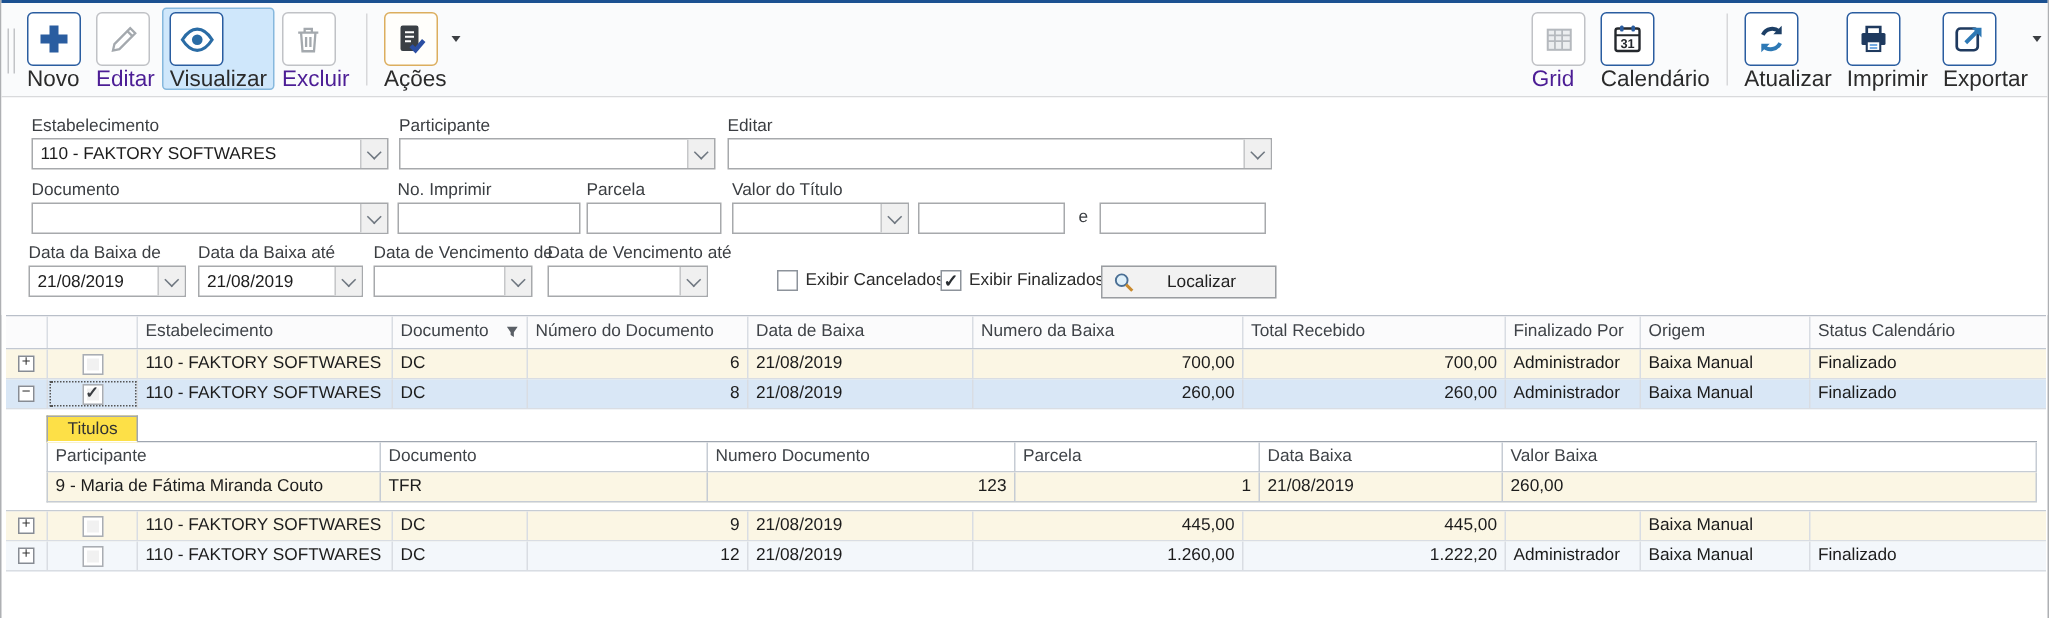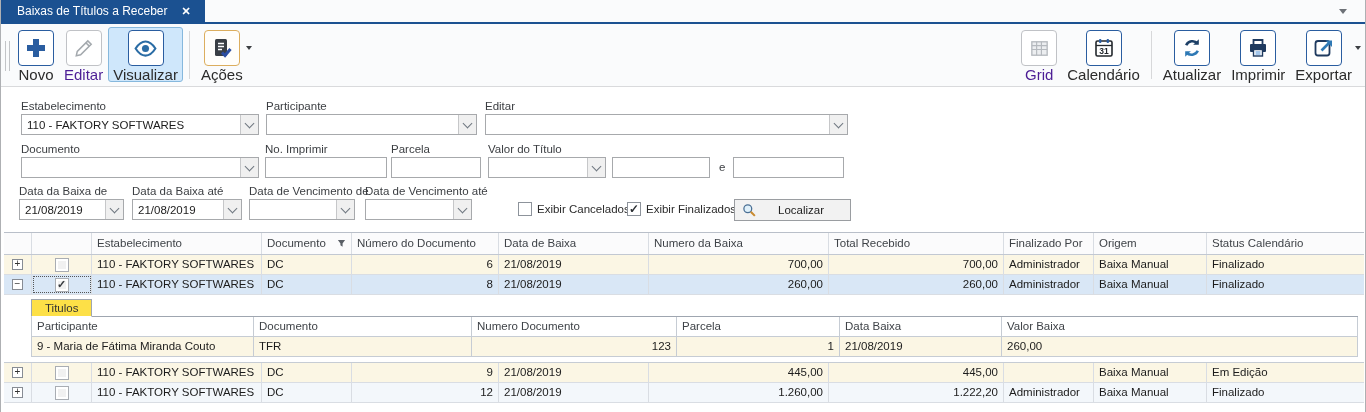--- a/index.html
+++ b/index.html
@@ -16,21 +16,21 @@
   .strip-caret { position:absolute; right:18px; top:9px; width:0; height:0;
                  border-left:4px solid transparent; border-right:4px solid transparent;
                  border-top:5px solid #6d7177; }
   .blueline { height:2px; background:#1b5191; }
 
   
   .toolbar { height:63px; background:#fafbfc; border-bottom:1px solid #d9dadc;
              display:flex; align-items:flex-start; padding:3px 8px 0 4px; }
   .grip { width:5px; height:30px; margin:14px 3px 0 0;
           border-left:1px solid #c2c4c7; border-right:1px solid #c2c4c7; }
-  .tbtn { display:flex; flex-direction:column; align-items:center; gap:2px;
+  .tbtn { display:flex; flex-direction:column; gap:2px;
           padding:3px 5px 1px 5px; border-radius:3px; position:relative; cursor:pointer; }
   .tbtn .box { width:36px; height:36px; border:1px solid #2a5da0; border-radius:4px;
                background:#fff; display:flex; align-items:center; justify-content:center; }
   .tbtn .tlabel { font-size:15px; color:#2b2b2b; line-height:13px; }
   .tbtn.disabled .box { border-color:#c0c2c6; }
   .tbtn.disabled .tlabel { color:#4c1d95; }
   .tbtn.active { background:#cfe7fb; border:1px solid #86b8dd; padding:2px 4px 0 4px; }
   .tbtn.gold .box { border-color:#dcae5e; background:#fffefb; }
   .mini-caret { position:absolute; right:-4px; top:19px; width:0; height:0;
                 border-left:3.5px solid transparent; border-right:3.5px solid transparent;
@@ -95,27 +95,20 @@
   .sdata { border-bottom:1px solid #c6ccd4; border-left:1px solid #c6ccd4; background:#fbf6e4; }
   .scell { padding:0 5px; border-right:1px solid #c6ccd4; overflow:hidden; white-space:nowrap; }
   .s-par { width:222px; } .s-doc { width:218px; } .s-num { width:205px; }
   .s-parc{ width:163px; } .s-data{ width:162px; } .s-val { width:356px; }
 </style>
 </head>
 <body>
 
 <div class="app">
 
-  <div class="tabstrip">
-    <div class="tab">
-      <span>Baixas de Títulos a Receber</span>
-      <span class="tabclose">✕</span>
-    </div>
-    <span class="strip-caret"></span>
-  </div>
   <div class="blueline"></div>
 
   <div class="toolbar">
     <div class="grip"></div>
 
     <div class="tbtn">
       <span class="box">
         <svg width="24" height="24" viewBox="0 0 24 24">
             <path d="M9 3h6v6h6v6h-6v6H9v-6H3V9h6z" fill="#2a5da0"></path>
           </svg>
@@ -136,20 +129,29 @@
     <div class="tbtn active">
       <span class="box">
         <svg width="25" height="25" viewBox="0 0 24 24">
             <path d="M2.5 12c3-4.8 6.6-6.8 9.5-6.8s6.5 2 9.5 6.8c-3 4.8-6.6 6.8-9.5 6.8S5.5 16.8 2.5 12z" fill="#fff" stroke="#2a6ca5" stroke-width="2"></path>
             <circle cx="12" cy="12" r="3.4" fill="#2a6ca5"></circle>
           </svg>
       </span>
       <span class="tlabel">Visualizar</span>
     </div>
 
+    <div class="tbtn disabled">
+      <span class="box">
+        <svg width="23" height="23" viewBox="0 0 24 24" fill="none" stroke="#a4a9ae" stroke-width="1.6">
+            <path d="M5 7h14M9.5 7V4.5h5V7M7 7l1 13h8l1-13"></path>
+            <path d="M10.5 10v7M13.5 10v7"></path>
+          </svg>
+      </span>
+      <span class="tlabel">Excluir</span>
+    </div>
 
     <div class="tsep"></div>
 
     <div class="tbtn gold">
       <span class="box">
         <svg width="24" height="24" viewBox="0 0 24 24">
             <rect x="5" y="3" width="12" height="17" rx="1.5" fill="#3a3f45"></rect>
             <path d="M8 7.5h6M8 10.5h6M8 13.5h4" stroke="#fff" stroke-width="1.3"></path>
             <path d="M12 16.5l3 3 5.5-6.5" stroke="#2b4ea2" stroke-width="3" fill="none"></path>
           </svg>
@@ -395,21 +397,20 @@
           <span class="gcb"></span>
         </div>
       <div class="gcell c-est">110 - FAKTORY SOFTWARES</div>
       <div class="gcell c-doc">DC</div>
       <div class="gcell c-num num">9</div>
       <div class="gcell c-data">21/08/2019</div>
       <div class="gcell c-tb num">445,00</div>
       <div class="gcell c-tr num">445,00</div>
       <div class="gcell c-fin"></div>
       <div class="gcell c-ori">Baixa Manual</div>
-      <div class="gcell c-sta">Em Edição</div>
     </div>
 
     <div class="grow row-alt">
       <div class="gcell c-exp">
           <span class="exp">+</span>
         </div>
       <div class="gcell c-chk">
           <span class="gcb"></span>
         </div>
       <div class="gcell c-est">110 - FAKTORY SOFTWARES</div>

